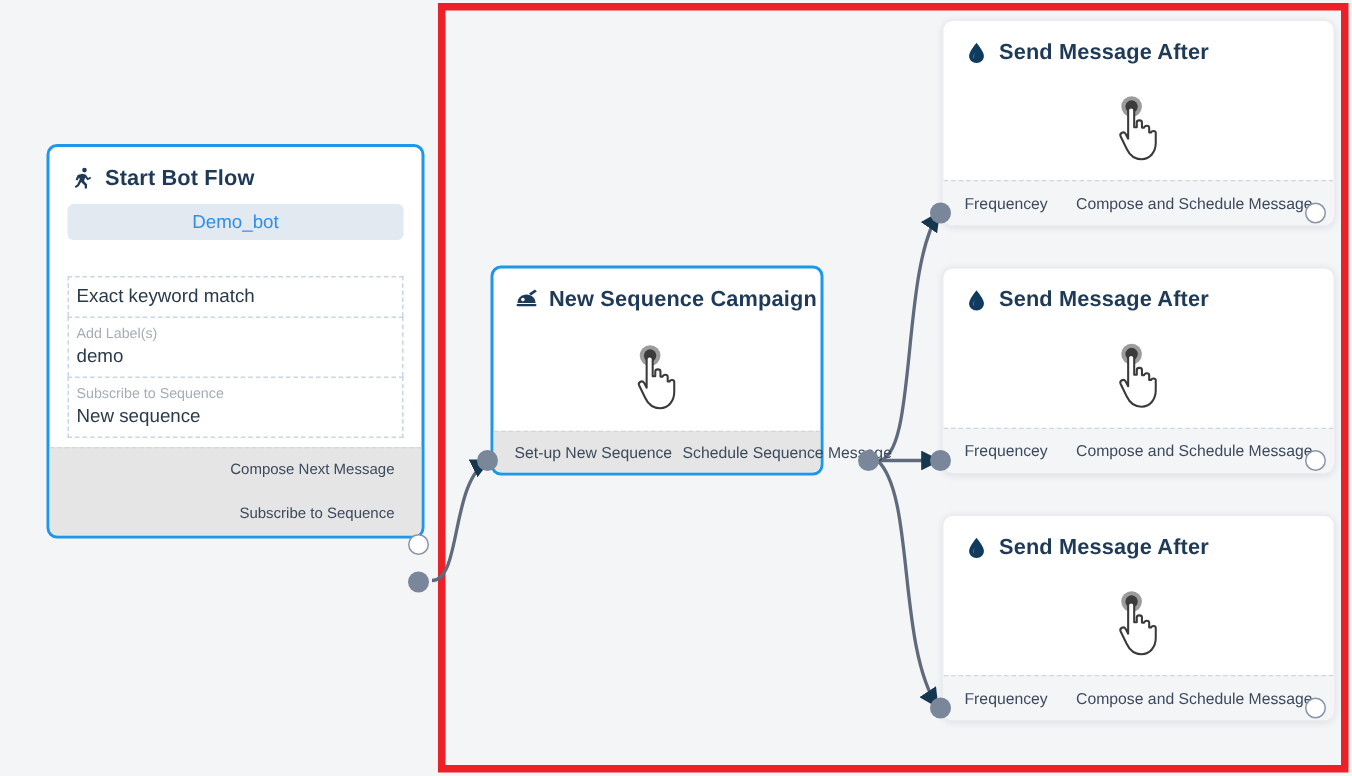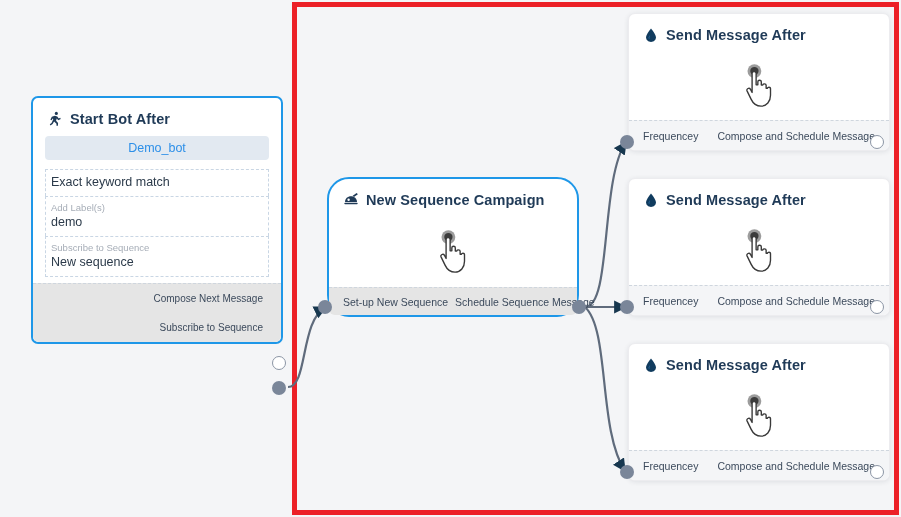--- a/index.html
+++ b/index.html
@@ -94,21 +94,21 @@
   }
   .port-label {
     font-size: 10.5px;
     color: #3c4a5c;
     white-space: nowrap;
   }
 
   
   #node-start { left: 31px; top: 96px; width: 252px; }
   .bot-chip {
-    margin: 0 12px 9px 12px;
+    margin: 0 12px 24px 12px;
     background: #e2e9f1;
     border-radius: 4px;
     height: 24px;
     display: flex; align-items: center; justify-content: center;
     color: #2c8fe8;
     font-size: 12.5px;
   }
   .fields { margin: 0 12px 6px 12px; }
   .field {
     border: 1px dashed #c9d6e4;
@@ -126,21 +126,21 @@
   }
   #node-start .node-foot { border-top: 1px dashed #cfd6de; }
   #node-start .foot-row {
     justify-content: flex-end;
     height: 29px;
     padding-right: 18px;
   }
   #node-start .port-label { font-size: 10px; }
 
   
-  #node-seq { left: 327px; top: 177px; width: 252px; border-radius: 22px; }
+  #node-seq { left: 327px; top: 177px; width: 222px; }
   #node-seq .cursor-slot { height: 70px; }
   #node-seq .foot-row { justify-content: flex-start; gap: 7px; height: 27px; padding: 0 14px; }
 
   
   .node-msg { left: 628px; width: 262px; }
   #node-msg-1 { top: 13px; }
   #node-msg-2 { top: 178px; }
   #node-msg-3 { top: 343px; }
   .node-msg .cursor-slot { height: 68px; }
   .node-msg .foot-row { height: 29px; padding: 0 14px; }
@@ -179,21 +179,21 @@
 
     <path d="M 585,307 C 610,330 598,430 625,471" fill="none" stroke="#5f6b7c" stroke-width="2.2" marker-end="url(#arrow)"></path>
   </svg>
 
   <div class="node selected" id="node-start">
     <div class="node-head">
       <svg class="hicon" viewBox="0 0 24 24">
         <circle cx="14" cy="3.6" r="2.3" fill="#1f3a57"></circle>
         <path d="M11.8 7.2 L15.4 8.3 L17.6 11.4 L19.8 10.3 L20.6 12 L17 13.7 L14.6 11.1 L13.6 14.6 L16.6 18 L16.4 22 L14.2 22 L14.2 19 L10.6 15.6 L8.4 19.4 L5.2 21.6 L4.2 19.9 L6.8 18 L9.4 12.2 L8.4 11.4 L7 14 L5.1 13.2 L7.2 8.6 Z" fill="#1f3a57"></path>
       </svg>
-      <span class="node-title">Start Bot After</span>
+      <span class="node-title">Start Bot Flow</span>
     </div>
 
     <div class="bot-chip">Demo_bot</div>
 
     <div class="fields">
       <div class="field">
         <div class="field-value">Exact keyword match</div>
       </div>
       <div class="field">
         <div class="field-label">Add Label(s)</div>

